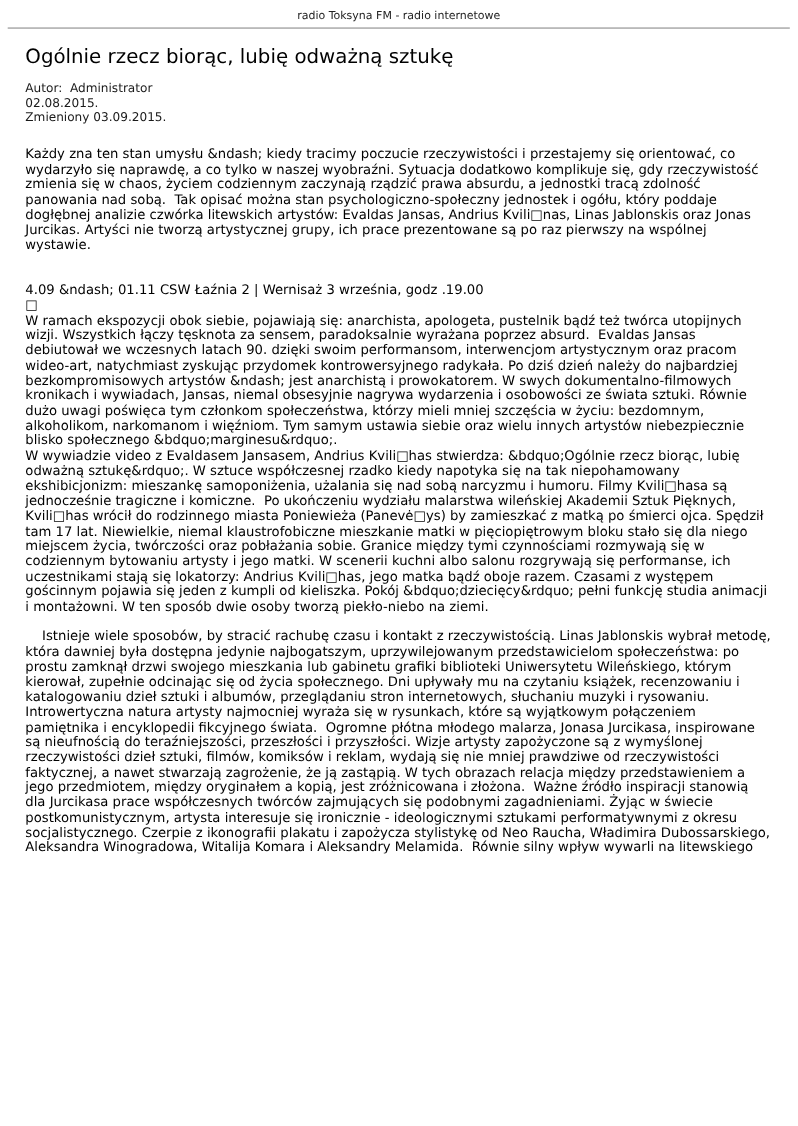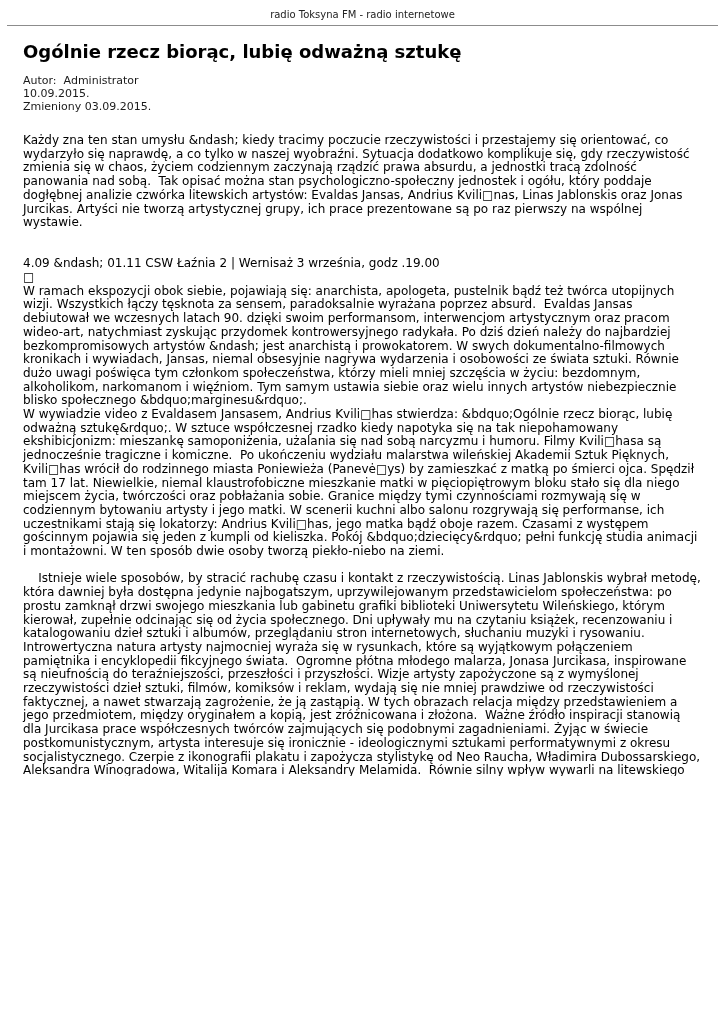--- a/index.html
+++ b/index.html
@@ -21,21 +21,21 @@
     font-size: 10px;
     color: #222222;
     border-bottom: 1px solid #8c8c8c;
   }
   .content {
     padding: 0 23px;
     flex: 1 1 auto;
   }
   h1.title {
     font-size: 18px;
-    font-weight: 700;
+    font-weight: 400;
     color: #000000;
     margin: 15px 0 11px 0;
     line-height: 22px;
   }
   .meta {
     font-size: 11px;
     line-height: 13px;
     white-space: pre-wrap;
     margin: 0 0 21px 0;
     color: #1a1a1a;
@@ -70,21 +70,21 @@
 <div class="page">
 
   <div class="header">
     <span>radio Toksyna FM - radio internetowe</span>
   </div>
 
   <div class="content">
     <h1 class="title">Ogólnie rzecz biorąc, lubię odważną sztukę</h1>
 
     <div class="meta">Autor:  Administrator
-10.09.2015.
+02.08.2015.
 Zmieniony 03.09.2015.</div>
 
     <div class="blocks">
         <div class="block">Każdy zna ten stan umysłu &amp;ndash; kiedy tracimy poczucie rzeczywistości i przestajemy się orientować, co wydarzyło się naprawdę, a co tylko w naszej wyobraźni. Sytuacja dodatkowo komplikuje się, gdy rzeczywistość zmienia się w chaos, życiem codziennym zaczynają rządzić prawa absurdu, a jednostki tracą zdolność panowania nad sobą.  Tak opisać można stan psychologiczno-społeczny jednostek i ogółu, który poddaje dogłębnej analizie czwórka litewskich artystów: Evaldas Jansas, Andrius Kvili□nas, Linas Jablonskis oraz Jonas Jurcikas. Artyści nie tworzą artystycznej grupy, ich prace prezentowane są po raz pierwszy na wspólnej wystawie.</div>
         <div class="block"></div>
         <div class="block"></div>
         <div class="block">4.09 &amp;ndash; 01.11 CSW Łaźnia 2 | Wernisaż 3 września, godz .19.00
 □
 W ramach ekspozycji obok siebie, pojawiają się: anarchista, apologeta, pustelnik bądź też twórca utopijnych wizji. Wszystkich łączy tęsknota za sensem, paradoksalnie wyrażana poprzez absurd.  Evaldas Jansas debiutował we wczesnych latach 90. dzięki swoim performansom, interwencjom artystycznym oraz pracom wideo-art, natychmiast zyskując przydomek kontrowersyjnego radykała. Po dziś dzień należy do najbardziej bezkompromisowych artystów &amp;ndash; jest anarchistą i prowokatorem. W swych dokumentalno-filmowych kronikach i wywiadach, Jansas, niemal obsesyjnie nagrywa wydarzenia i osobowości ze świata sztuki. Równie dużo uwagi poświęca tym członkom społeczeństwa, którzy mieli mniej szczęścia w życiu: bezdomnym, alkoholikom, narkomanom i więźniom. Tym samym ustawia siebie oraz wielu innych artystów niebezpiecznie blisko społecznego &amp;bdquo;marginesu&amp;rdquo;.
 W wywiadzie video z Evaldasem Jansasem, Andrius Kvili□has stwierdza: &amp;bdquo;Ogólnie rzecz biorąc, lubię odważną sztukę&amp;rdquo;. W sztuce współczesnej rzadko kiedy napotyka się na tak niepohamowany ekshibicjonizm: mieszankę samoponiżenia, użalania się nad sobą narcyzmu i humoru. Filmy Kvili□hasa są jednocześnie tragiczne i komiczne.  Po ukończeniu wydziału malarstwa wileńskiej Akademii Sztuk Pięknych, Kvili□has wrócił do rodzinnego miasta Poniewieża (Panevė□ys) by zamieszkać z matką po śmierci ojca. Spędził tam 17 lat. Niewielkie, niemal klaustrofobiczne mieszkanie matki w pięciopiętrowym bloku stało się dla niego miejscem życia, twórczości oraz pobłażania sobie. Granice między tymi czynnościami rozmywają się w codziennym bytowaniu artysty i jego matki. W scenerii kuchni albo salonu rozgrywają się performanse, ich uczestnikami stają się lokatorzy: Andrius Kvili□has, jego matka bądź oboje razem. Czasami z występem gościnnym pojawia się jeden z kumpli od kieliszka. Pokój &amp;bdquo;dziecięcy&amp;rdquo; pełni funkcję studia animacji i montażowni. W ten sposób dwie osoby tworzą piekło-niebo na ziemi.</div>

